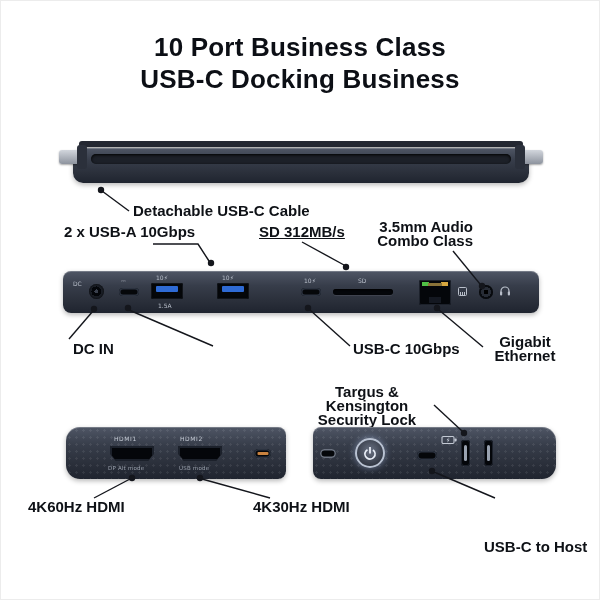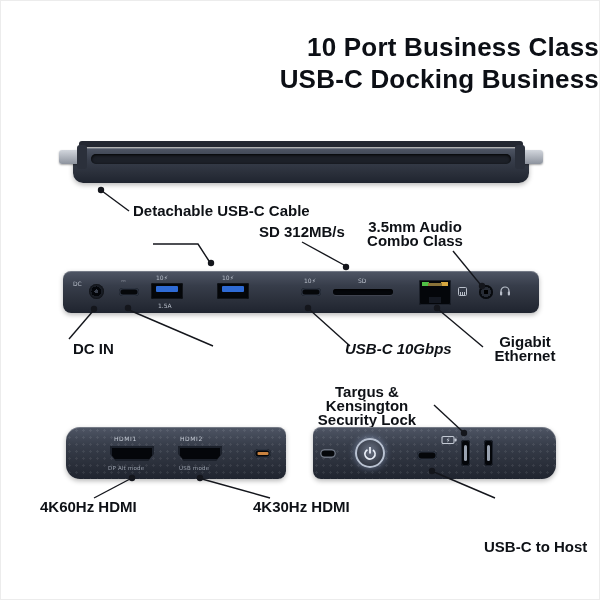--- a/index.html
+++ b/index.html
@@ -1,18 +1,18 @@
 <!DOCTYPE html>
 <html><head>
 <meta charset="utf-8">
 <style>
   html,body{margin:0;padding:0;background:#fff;}
   .canvas{position:relative;width:600px;height:600px;background:#ffffff;overflow:hidden;
           font-family:"Liberation Sans",sans-serif;border:1px solid #ececec;box-sizing:border-box;}
-  .title-line{position:absolute;left:0;width:100%;text-align:right;font-weight:800;
+  .title-line{position:absolute;left:0;width:100%;text-align:center;font-weight:800;
               font-size:26px;color:#0c0f15;letter-spacing:.2px;}
   .callout{position:absolute;font-weight:700;font-size:15px;color:#0e1116;white-space:nowrap;line-height:14px;}
   .callout.center{text-align:center;white-space:normal;}
   .device{position:absolute;background:linear-gradient(180deg,#4f5665 0%,#373d4a 35%,#2a2f3a 72%,#1f242f 100%);
           border-radius:9px;box-shadow:0 2px 5px rgba(0,0,0,.28), inset 0 1px 0 rgba(255,255,255,.22);}
   .textured{background-image:radial-gradient(rgba(255,255,255,.075) 1px, transparent 1.4px),
             linear-gradient(180deg,#4f5665 0%,#373d4a 35%,#2a2f3a 72%,#1f242f 100%);
             background-size:7px 7px,100% 100%;}
   .mark{position:absolute;color:#b9bfca;font-size:6px;font-family:"DejaVu Sans",sans-serif;
         white-space:nowrap;line-height:7px;}
@@ -35,22 +35,23 @@
     <div style="position:absolute;left:20px;top:4px;width:444px;height:6px;border-radius:3px;background:#242832;box-shadow:0 1px 1px rgba(0,0,0,.3);"></div>
     <div class="device" style="left:14px;top:11px;width:456px;height:35px;border-radius:10px;"></div>
     <div style="position:absolute;left:32px;top:17px;width:420px;height:10px;border-radius:5px;background:#1c2028;box-shadow:inset 0 1px 3px #000;"></div>
     <div style="position:absolute;left:0;top:13px;width:22px;height:14px;border-radius:3px;background:linear-gradient(180deg,#d2d6dd,#8d939e);box-shadow:0 1px 2px rgba(0,0,0,.35);"></div>
     <div style="position:absolute;left:462px;top:13px;width:22px;height:14px;border-radius:3px;background:linear-gradient(180deg,#d2d6dd,#8d939e);box-shadow:0 1px 2px rgba(0,0,0,.35);"></div>
     <div style="position:absolute;left:18px;top:8px;width:10px;height:24px;border-radius:3px;background:#2b303b;"></div>
     <div style="position:absolute;left:456px;top:8px;width:10px;height:24px;border-radius:3px;background:#2b303b;"></div>
   </div>
   <div class="callout" style="left:132px;top:203px;">Detachable USB-C Cable</div>
 
-  <div class="callout" style="left:258px;top:224px;">SD 312MB/s</div>
-  <div class="callout center" style="left:356px;top:219px;width:116px;">
+  <div class="callout" style="left:63px;top:224px;">2 x USB-A 10Gbps</div>
+  <div class="callout" style="left:258px;top:224px;text-decoration:underline;">SD 312MB/s</div>
+  <div class="callout center" style="left:356px;top:219px;width:116px;text-align:right;">
     <div>3.5mm Audio</div>
     <div>Combo Class</div>
   </div>
 
   <div class="device" style="left:62px;top:270px;width:476px;height:42px;border-radius:8px;">
     <div class="mark" style="left:10px;top:9px;">DC</div>
     <div class="jack" style="left:26px;top:13px;width:15px;height:15px;background:radial-gradient(circle,#3a404d 0 2px,#04060a 2px 5px,#1a1e26 5px);box-shadow:inset 0 0 2px #000;"></div>
 
     <div class="mark" style="left:58px;top:6px;">⎓</div>
     <div class="port-c" style="left:56px;top:17px;width:20px;height:8px;"></div>
@@ -86,21 +87,21 @@
     </svg>
     <div class="jack" style="left:416px;top:14px;width:14px;height:14px;background:radial-gradient(circle,#000 0 2.5px,#272c36 2.5px 5px,#0a0d12 5px);box-shadow:inset 0 0 2px #000;"></div>
     <svg width="12" height="13" style="position:absolute;left:436px;top:13px;">
       <path d="M2 9 L2 7 A4 4 0 0 1 10 7 L10 9" fill="none" stroke="#b9bfca" stroke-width="1.2"></path>
       <rect x="1" y="7.5" width="2.2" height="4" rx="1" fill="#b9bfca"></rect>
       <rect x="8.8" y="7.5" width="2.2" height="4" rx="1" fill="#b9bfca"></rect>
     </svg>
   </div>
 
   <div class="callout" style="left:36px;top:341px;margin-left:36px;">DC IN</div>
-  <div class="callout" style="left:344px;top:341px;font-style:italic;">USB-C 10Gbps</div>
+  <div class="callout" style="left:352px;top:341px;">USB-C 10Gbps</div>
   <div class="callout center" style="left:296px;top:384px;width:140px;">
     <div>Targus &amp; Kensington</div>
     <div>Security Lock Support</div>
   </div>
 
   <div class="callout center" style="left:479px;top:334px;width:90px;">
     <div>Gigabit</div>
     <div>Ethernet</div>
   </div>
 
@@ -136,21 +137,21 @@
     </svg>
 
     <div style="position:absolute;left:148px;top:13px;width:9px;height:26px;border-radius:3px;background:#04060a;box-shadow:inset 0 0 0 1px #1c212b;">
       <div style="position:absolute;left:3px;top:5px;width:3px;height:16px;background:#99a2b0;border-radius:1.5px;"></div>
     </div>
     <div style="position:absolute;left:171px;top:13px;width:9px;height:26px;border-radius:3px;background:#04060a;box-shadow:inset 0 0 0 1px #1c212b;">
       <div style="position:absolute;left:3px;top:5px;width:3px;height:16px;background:#99a2b0;border-radius:1.5px;"></div>
     </div>
   </div>
 
-  <div class="callout" style="left:39px;top:499px;">4K60Hz HDMI</div>
+  <div class="callout" style="left:27px;top:499px;">4K60Hz HDMI</div>
   <div class="callout" style="left:252px;top:499px;">4K30Hz HDMI</div>
   <div class="callout" style="left:483px;top:499px;margin-top:40px;">USB-C to Host</div>
 
   <svg class="leaders">
     <g stroke="#14161c" stroke-width="1.4" fill="none">
       <line x1="128" y1="210" x2="101" y2="190"></line>
       <polyline points="152,243 197,243 208,260"></polyline>
       <line x1="301" y1="241" x2="343" y2="264"></line>
       <line x1="452" y1="250" x2="479" y2="283"></line>
       <line x1="68" y1="338" x2="92" y2="310"></line>

